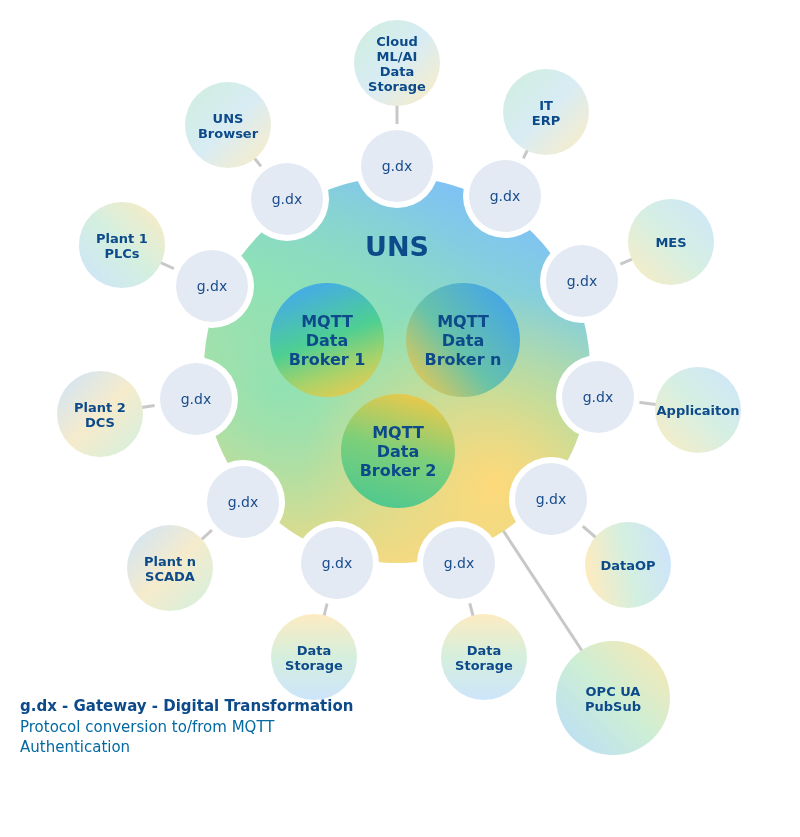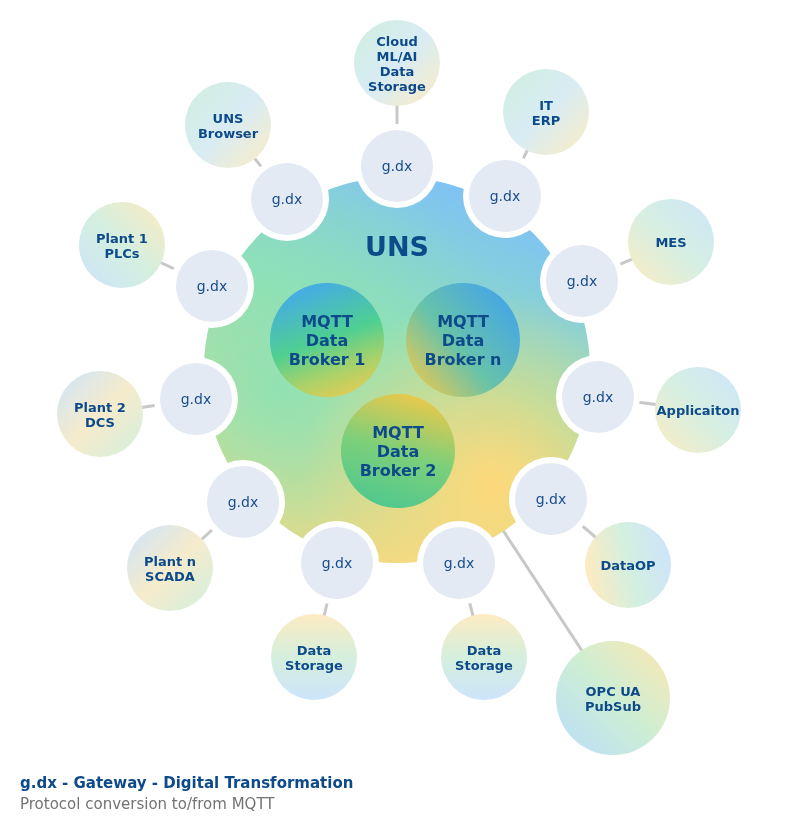--- a/index.html
+++ b/index.html
@@ -2,23 +2,23 @@
 <html><head>
 <meta charset="utf-8">
 <style>
   html, body { margin: 0; padding: 0; background: #ffffff; }
   body { width: 800px; height: 837px; position: relative; overflow: hidden; font-family: "Liberation Sans", sans-serif; }
   #diagram { position: absolute; left: 0; top: 0; width: 800px; height: 837px; }
   .node-label { font-family: "DejaVu Sans", sans-serif; font-weight: bold; fill: #0d4a8a; font-size: 13px; text-anchor: middle; }
   .gdx-label { font-family: "DejaVu Sans", sans-serif; fill: #1a4d8c; font-size: 14px; text-anchor: middle; }
   .uns-title { font-family: "DejaVu Sans", sans-serif; font-weight: bold; fill: #0d4a8a; font-size: 27px; text-anchor: middle; }
   .broker-label { font-family: "DejaVu Sans", sans-serif; font-weight: bold; fill: #0d4a8a; font-size: 16px; text-anchor: middle; }
-  .legend { position: absolute; left: 20px; top: 772px; color: #1a4d8c; font-family: "DejaVu Sans", sans-serif; }
+  .legend { position: absolute; left: 20px; top: 695px; color: #1a4d8c; font-family: "DejaVu Sans", sans-serif; }
   .legend .title { font-size: 15px; font-weight: 600; line-height: 22px; color: #0d4a8a; }
-  .legend .line { font-size: 15px; line-height: 20px; color: #737373; }
+  .legend .line { font-size: 15px; line-height: 20px; color: #0369a1; }
 </style>
 </head>
 <body>
 
 <svg id="diagram" width="800" height="837" viewBox="0 0 800 837" xmlns="http://www.w3.org/2000/svg">
   <defs>
     <linearGradient id="unsGrad" x1="0.75" y1="0.05" x2="0.35" y2="0.95">
       <stop offset="0" stop-color="#7ec1f7"></stop>
       <stop offset="0.45" stop-color="#8fe0b8"></stop>
       <stop offset="1" stop-color="#fcd97e"></stop>
@@ -240,13 +240,14 @@
         <circle cx="228" cy="125" r="43" fill="url(#ep1)"></circle>
         <text x="228" y="122.5" class="node-label">UNS</text>
         <text x="228" y="137.5" class="node-label">Browser</text>
       </g>
     </g>
 </svg>
 
 <div class="legend">
   <div class="title">g.dx - Gateway - Digital Transformation</div>
   <div class="line">Protocol conversion to/from MQTT</div>
+  <div class="line">Authentication</div>
 </div>
 
 </body></html>

